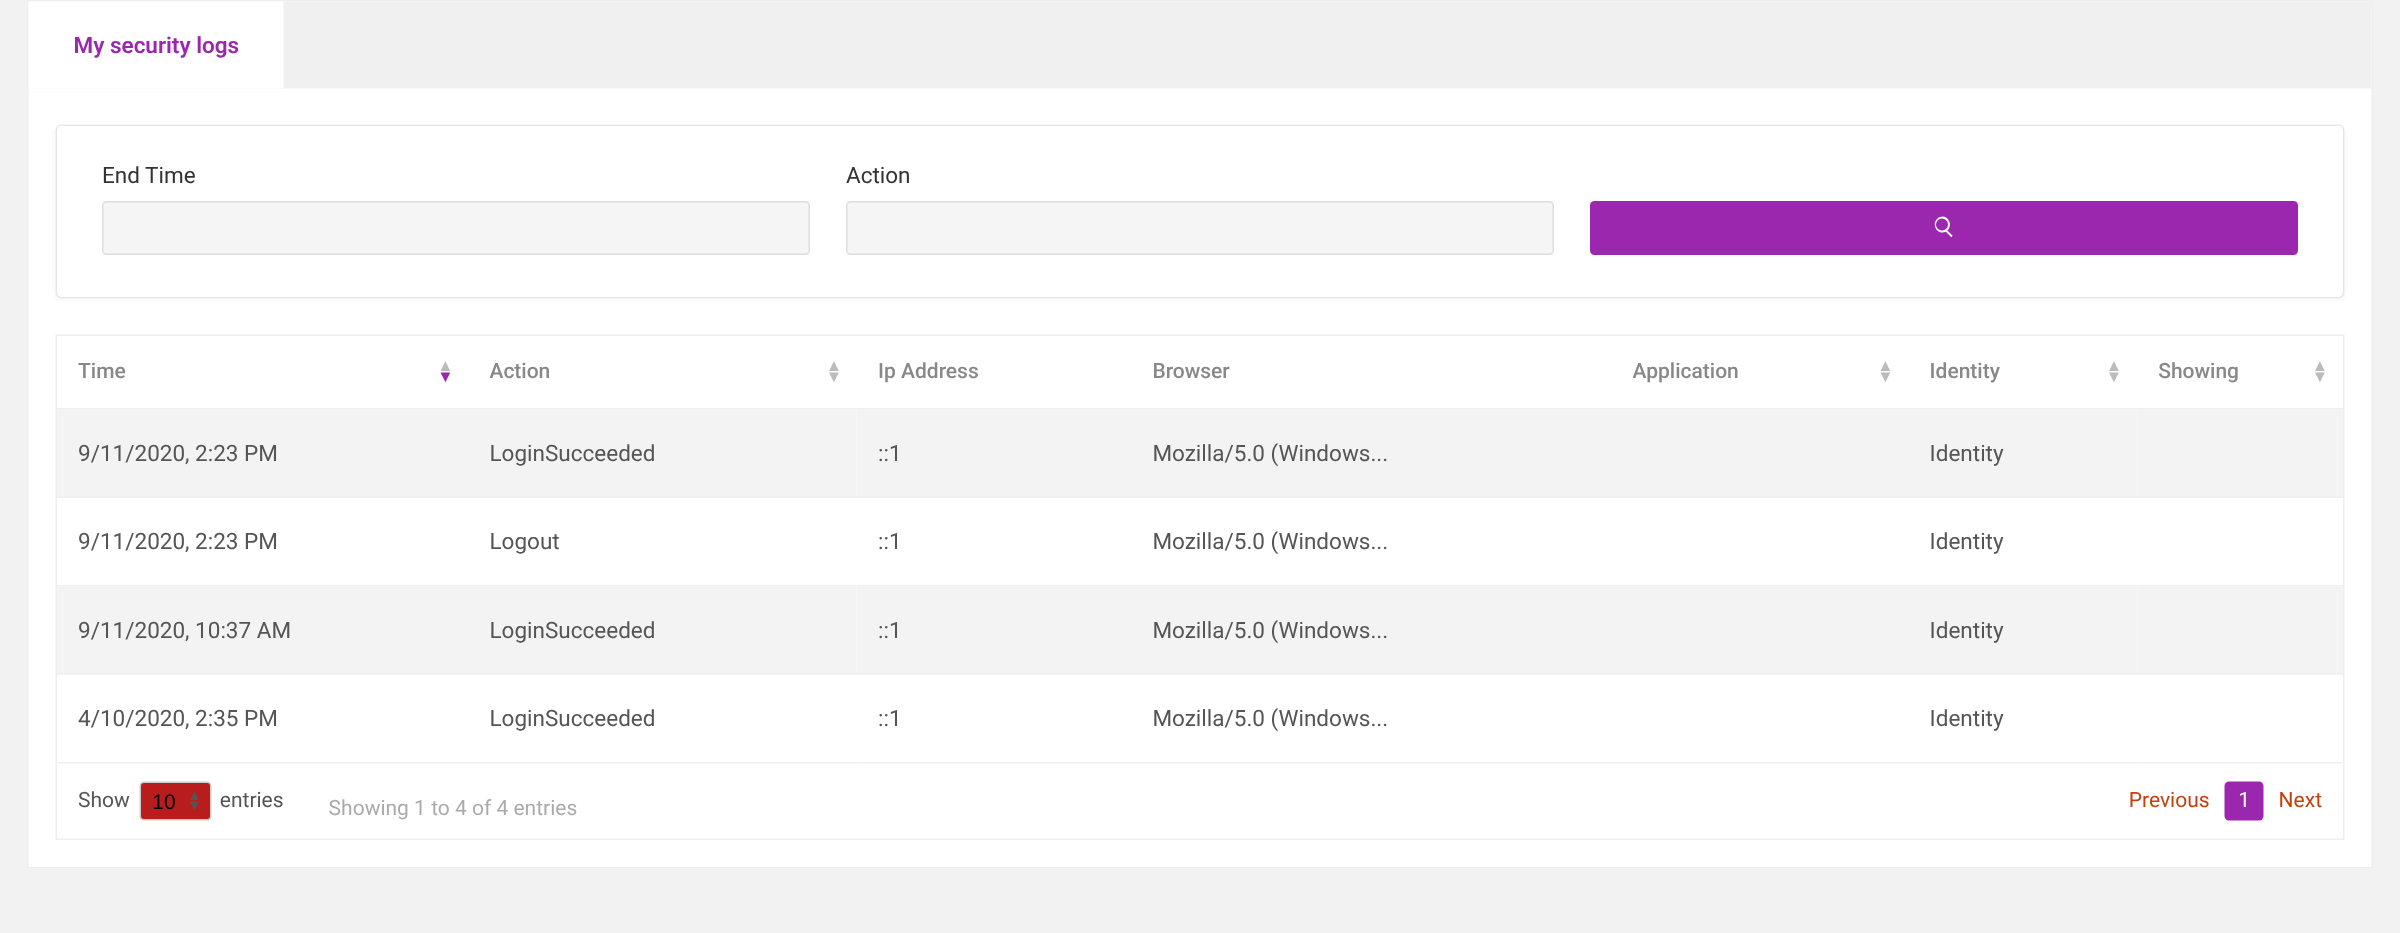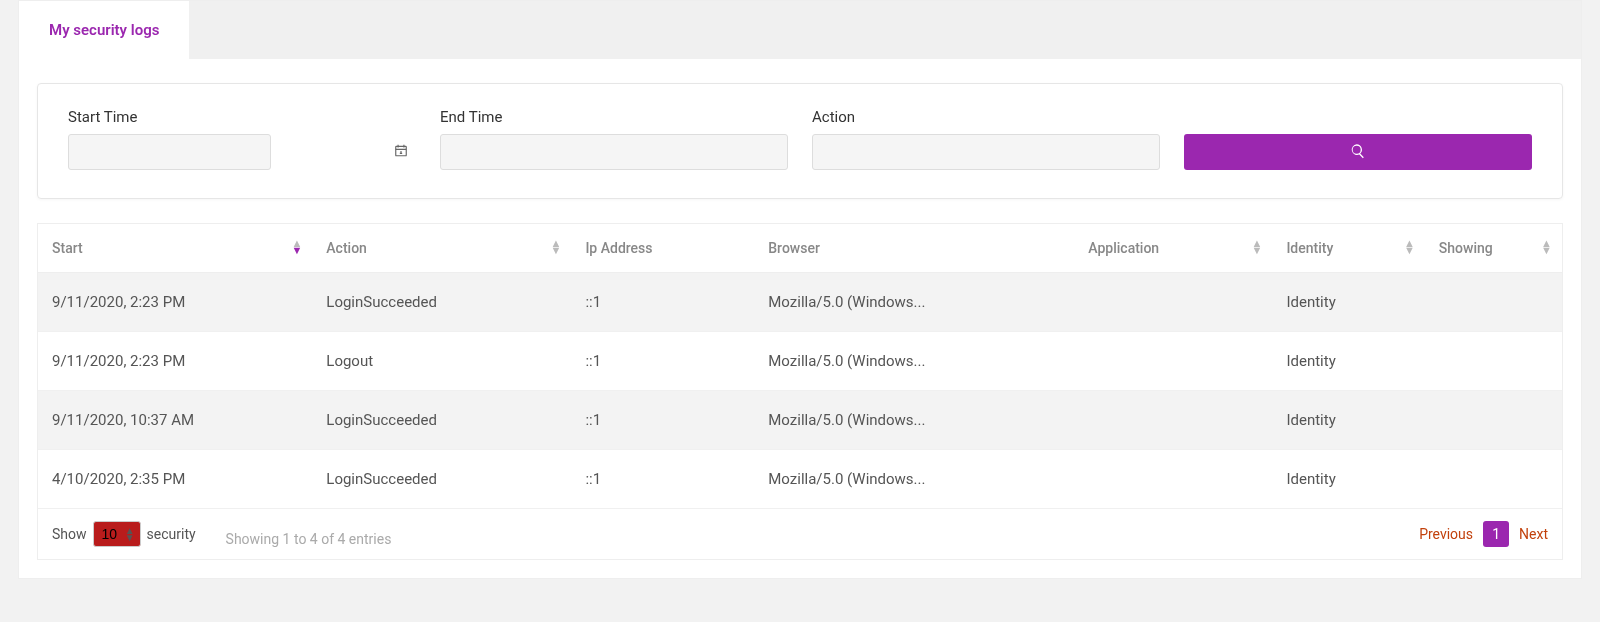--- a/index.html
+++ b/index.html
@@ -175,36 +175,20 @@
 <body>
 
 <div class="page">
   <div class="tab-bar">
     <div class="tab">My security logs</div>
   </div>
 
   <div class="content">
 
     <div class="filter-card">
-      <div class="filter-group">
-        <label class="filter-label">Start Time</label>
-        <div class="input-wrap">
-          <input class="filter-input" value="" style="">
-          <span class="calendar-icon">
-            <svg width="14" height="14" viewBox="0 0 24 24" fill="none" stroke="#666" stroke-width="2">
-                <rect x="3" y="5" width="18" height="16" rx="1"></rect>
-                <line x1="7" y1="2" x2="7" y2="7"></line>
-                <line x1="17" y1="2" x2="17" y2="7"></line>
-                <line x1="3" y1="10" x2="21" y2="10"></line>
-                <polyline points="12 13 12 17"></polyline>
-                <polyline points="10 17 14 17"></polyline>
-              </svg>
-          </span>
-        </div>
-      </div>
 
       <div class="filter-group">
         <label class="filter-label">End Time</label>
         <input class="filter-input" value="" style="">
       </div>
 
       <div class="filter-group">
         <label class="filter-label">Action</label>
         <input class="filter-input" value="" style="">
       </div>
@@ -216,21 +200,21 @@
             </svg>
         </span>
       </button>
     </div>
 
     <div class="table-card">
       <table>
         <thead>
           <tr>
             <th style="width:18%">
-              <span>Start</span>
+              <span>Time</span>
               <span class="sort-icon">
                   <span>▲</span>
                   <span class="down-active">▼</span>
                 </span>
             </th>
             <th style="width:17%">
               <span>Action</span>
               <span class="sort-icon">
                   <span>▲</span>
                   <span>▼</span>
@@ -310,21 +294,21 @@
           <span>Show</span>
           <span class="select-wrap">
             <select class="page-size-select">
               <option>10</option>
             </select>
             <span class="select-caret">
                 <span>▲</span>
                 <span>▼</span>
               </span>
           </span>
-          <span>security</span>
+          <span>entries</span>
         </div>
         <div class="footer-info">Showing 1 to 4 of 4 entries</div>
         <div class="pager">
           <span class="pager-link">Previous</span>
           <span class="pager-page">1</span>
           <span class="pager-link">Next</span>
         </div>
       </div>
     </div>
 

